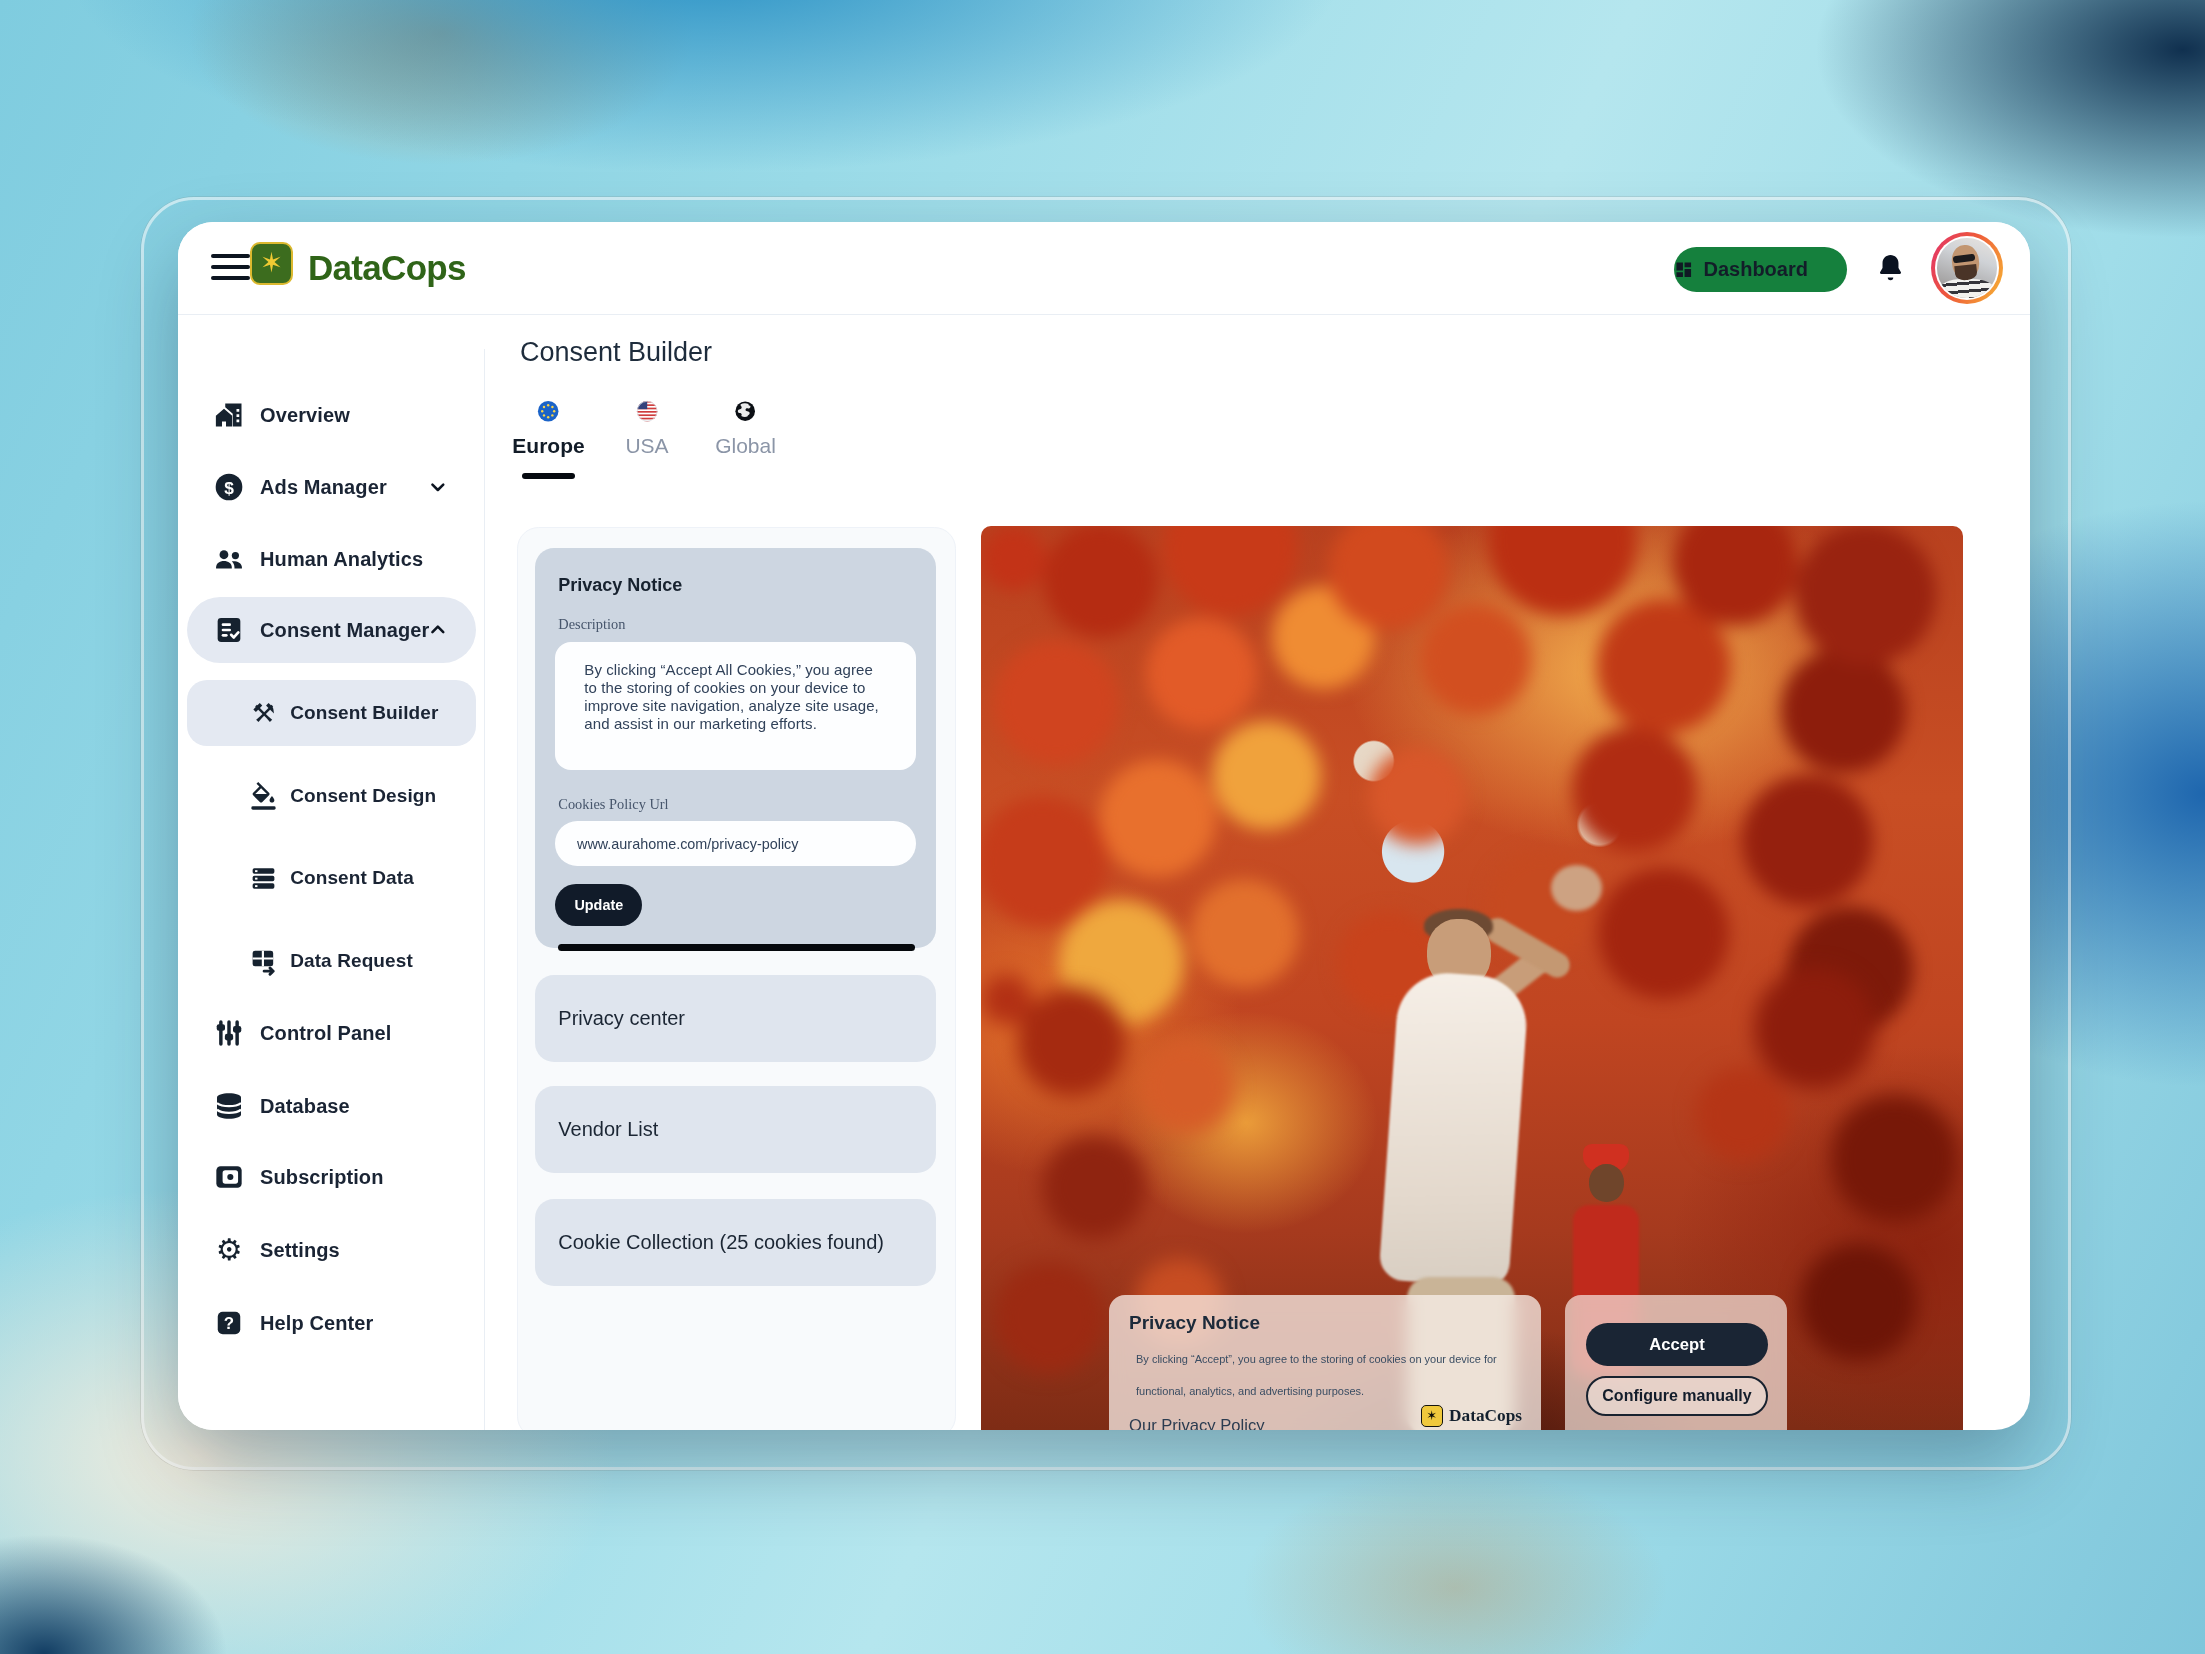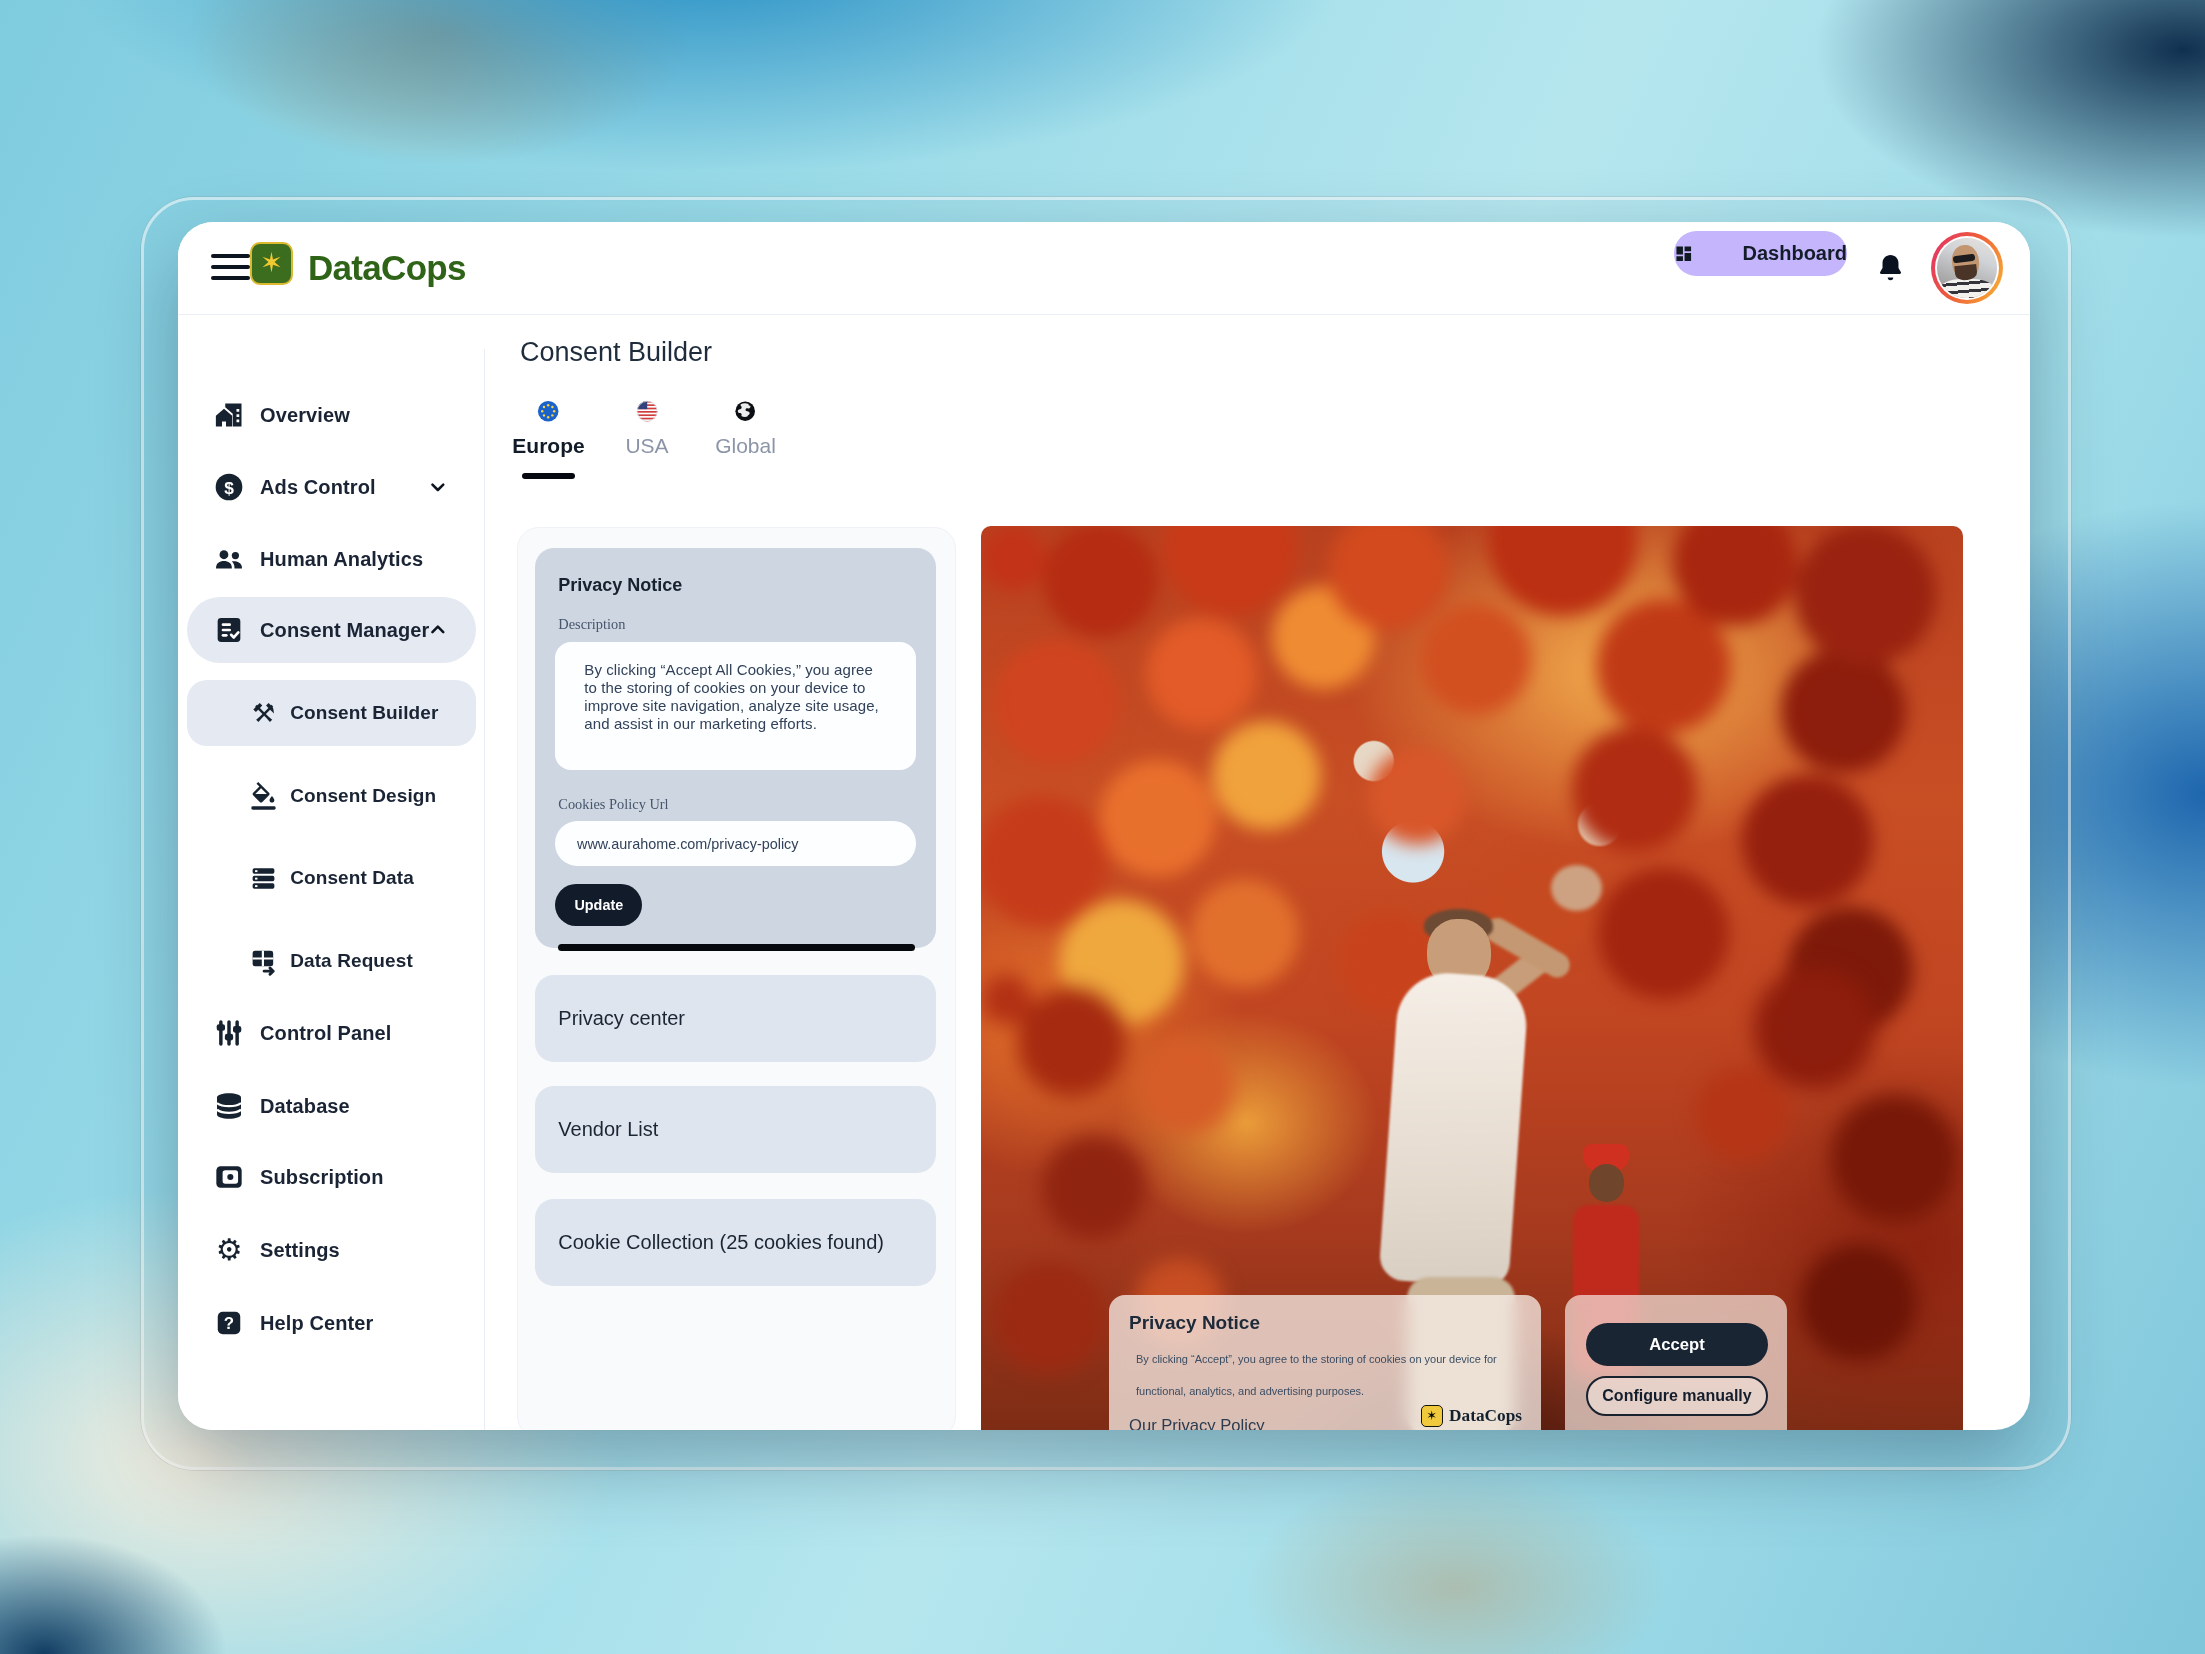--- a/index.html
+++ b/index.html
@@ -36,22 +36,22 @@
   .hamburger span{display:block;width:39px;height:4.3px;border-radius:2.2px;background:#0c1420;margin-bottom:6.5px;}
   .logo-badge{
     position:absolute;left:72px;top:20px;width:43px;height:43px;border-radius:10px;
     background:#3c6c1e;border:2.9px solid #dcb92f;box-sizing:border-box;
     display:flex;align-items:center;justify-content:center;
   }
   .logo-badge .star{color:#f0ca33;font-size:27.4px;line-height:1;transform:translateY(-0.7px);}
   .brand-text{position:absolute;left:130px;top:0;height:92px;display:flex;align-items:center;
     font-size:35px;font-weight:700;color:#2f6418;letter-spacing:-0.7px;}
   .dash-pill{
-    position:absolute;left:1496px;top:9px;width:173px;height:45px;border-radius:22.4px;background:#c4b5fd;
-    display:flex;align-items:center;justify-content:space-between;gap:10px;cursor:pointer;
+    position:absolute;left:1496px;top:25px;width:173px;height:45px;border-radius:22.4px;background:#15803d;
+    display:flex;align-items:center;justify-content:flex-start;gap:10px;cursor:pointer;
   }
   .dash-pill .dlabel{font-size:20px;font-weight:600;color:#131d29;}
   .bell{position:absolute;left:1696px;top:30px;width:33px;height:33px;cursor:pointer;}
   .avatar{position:absolute;left:1753px;top:10px;width:72px;height:72px;border-radius:50%;
     background:linear-gradient(115deg,#e1306c 0%,#ee5a3a 45%,#f7b733 100%);
     padding:3.6px;box-sizing:border-box;cursor:pointer;}
   .av-white{width:100%;height:100%;border-radius:50%;background:#fff;padding:2.9px;box-sizing:border-box;}
   .av-photo{width:100%;height:100%;border-radius:50%;overflow:hidden;position:relative;
     background:linear-gradient(200deg,#e9e4df 0%,#cfd2d6 35%,#8e8a88 100%);}
   .av-shirt{position:absolute;bottom:-5.8px;left:2.9px;right:2.9px;height:42%;
@@ -217,21 +217,21 @@
       <span class="nlabel">Overview</span>
     </div>
 
     <div class="nav-item" style="top:105px">
       <span class="nicon">
         <svg class="ic" width="32" height="32" viewBox="0 0 24 24">
             <circle cx="12" cy="12" r="10" fill="#16222f"></circle>
             <text x="12" y="17" text-anchor="middle" font-size="13" font-weight="bold" fill="#ffffff" font-family="Liberation Sans, sans-serif">$</text>
           </svg>
       </span>
-      <span class="nlabel">Ads Control</span>
+      <span class="nlabel">Ads Manager</span>
       <span class="chev">
         <svg width="21.7" height="21.7" viewBox="0 0 24 24" fill="none">
             <path d="M6 9.5l6 6 6-6" stroke="#0c1420" stroke-width="2.8" stroke-linecap="round" stroke-linejoin="round"></path>
           </svg>
       </span>
     </div>
 
     <div class="nav-item" style="top:177px">
       <span class="nicon">
         <svg class="ic" width="32" height="32" viewBox="0 0 24 24">

